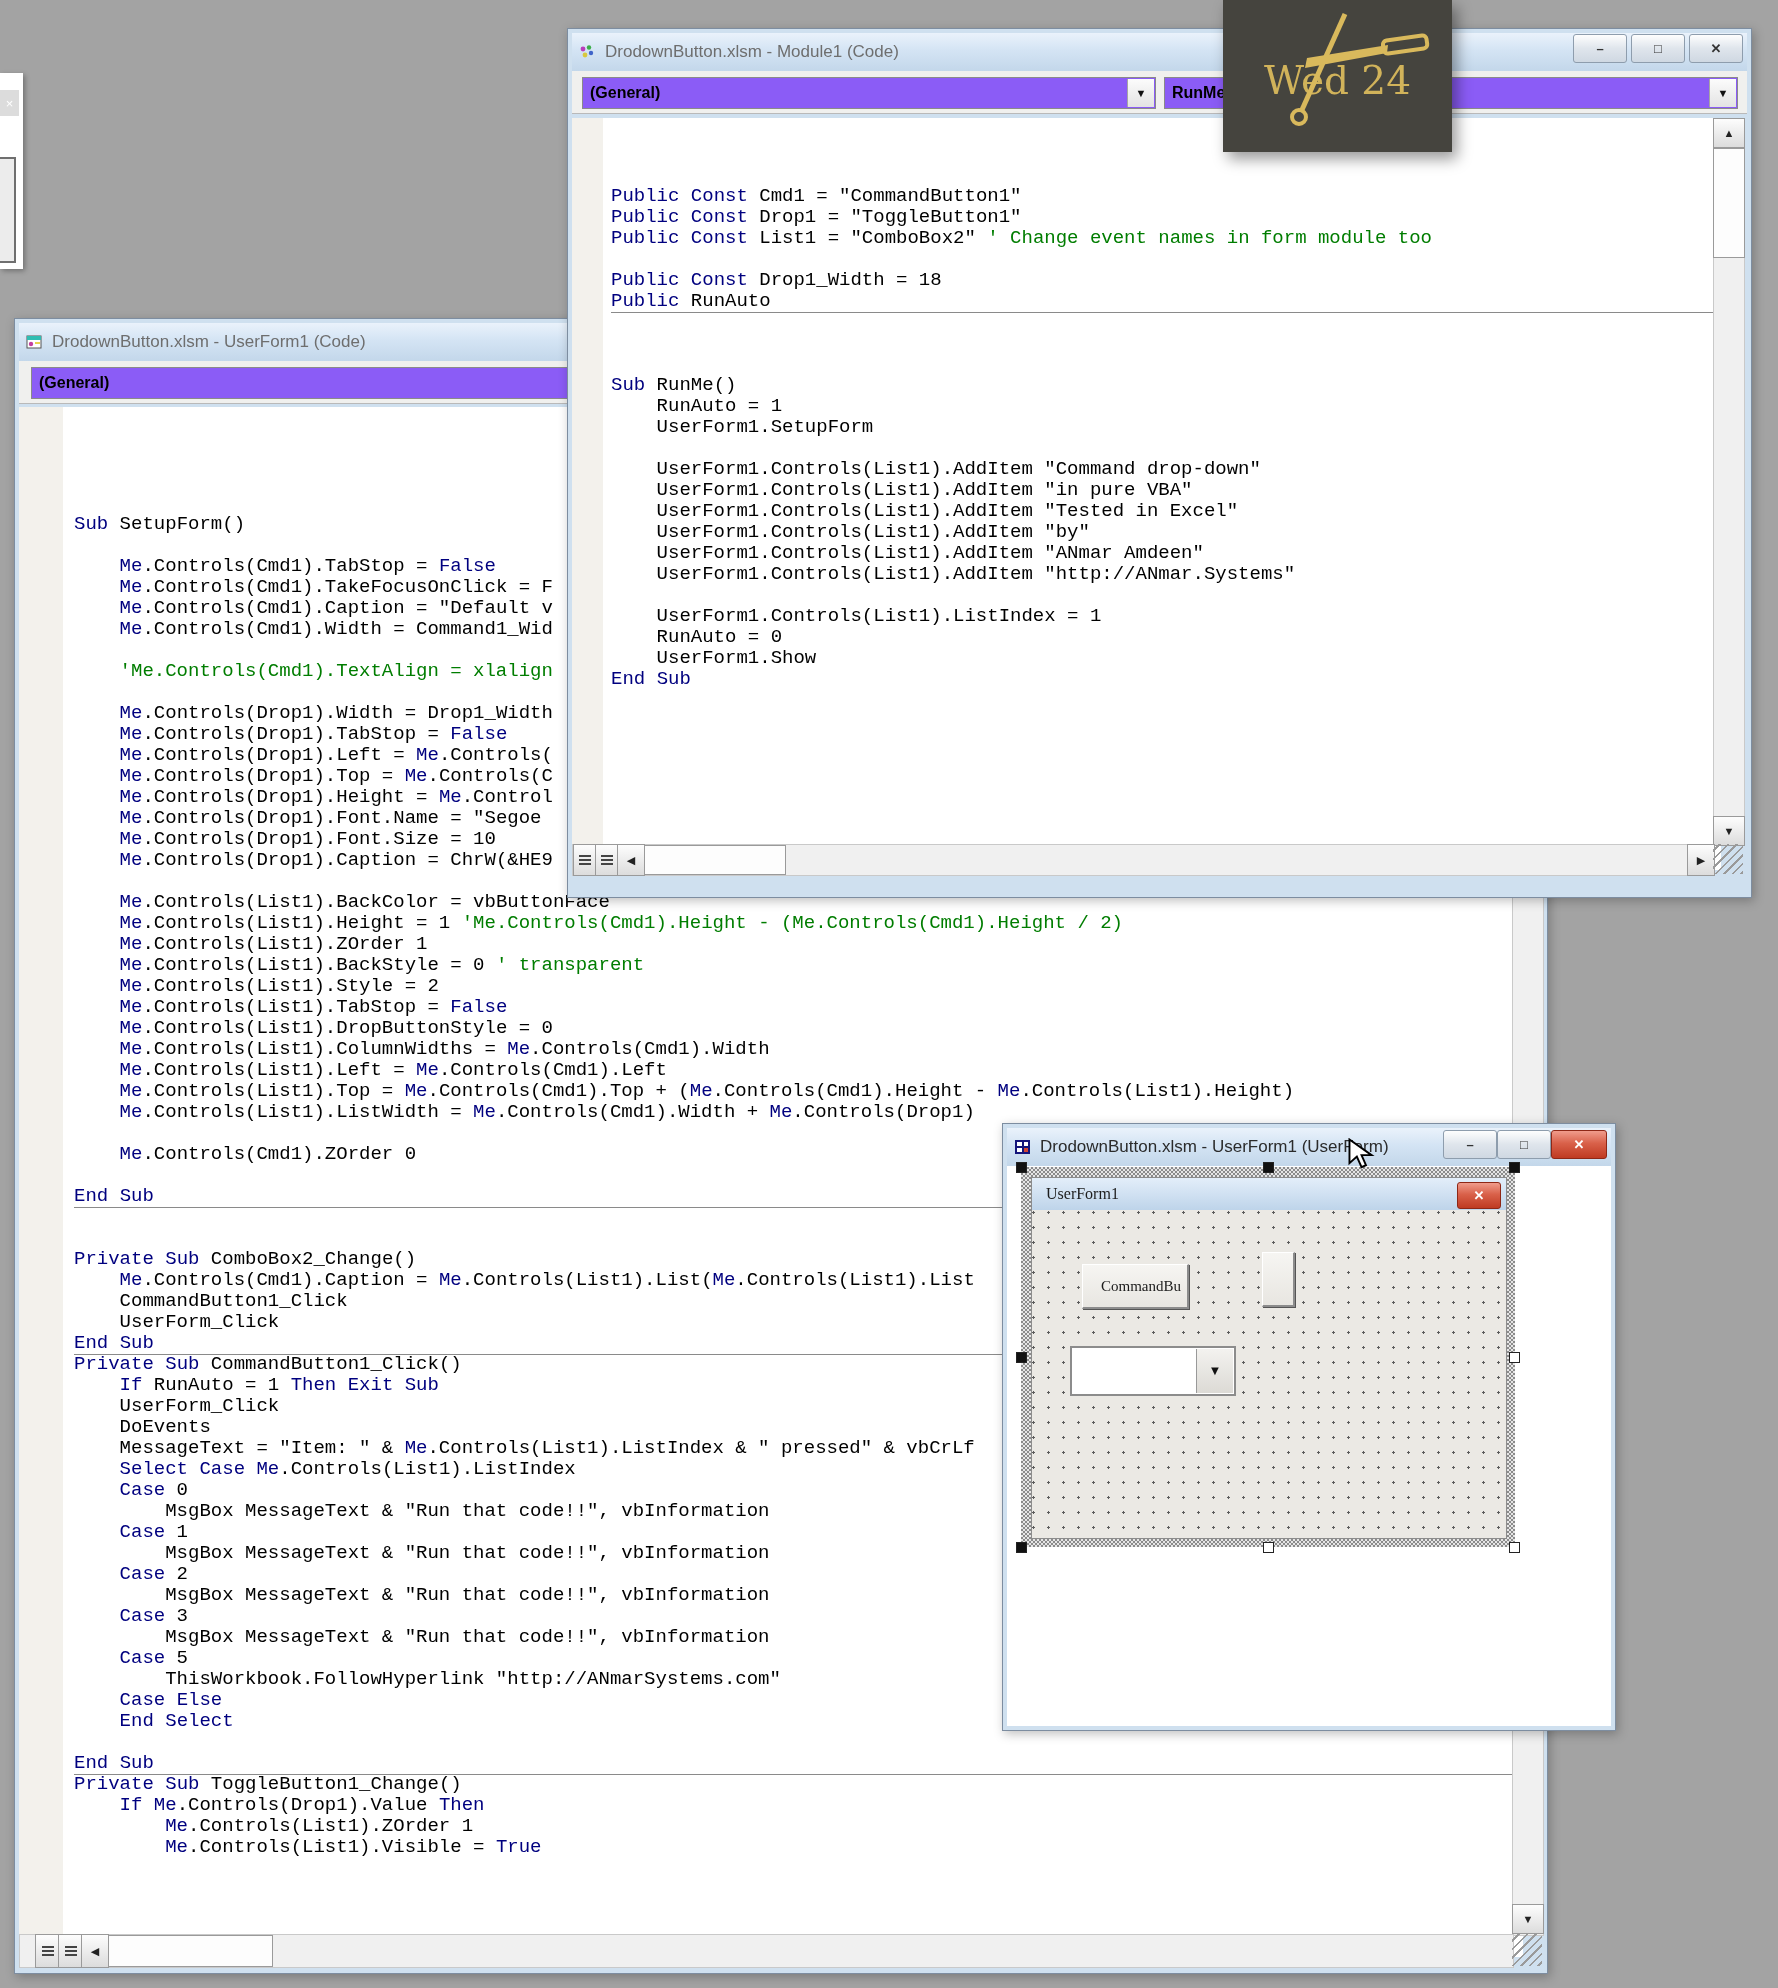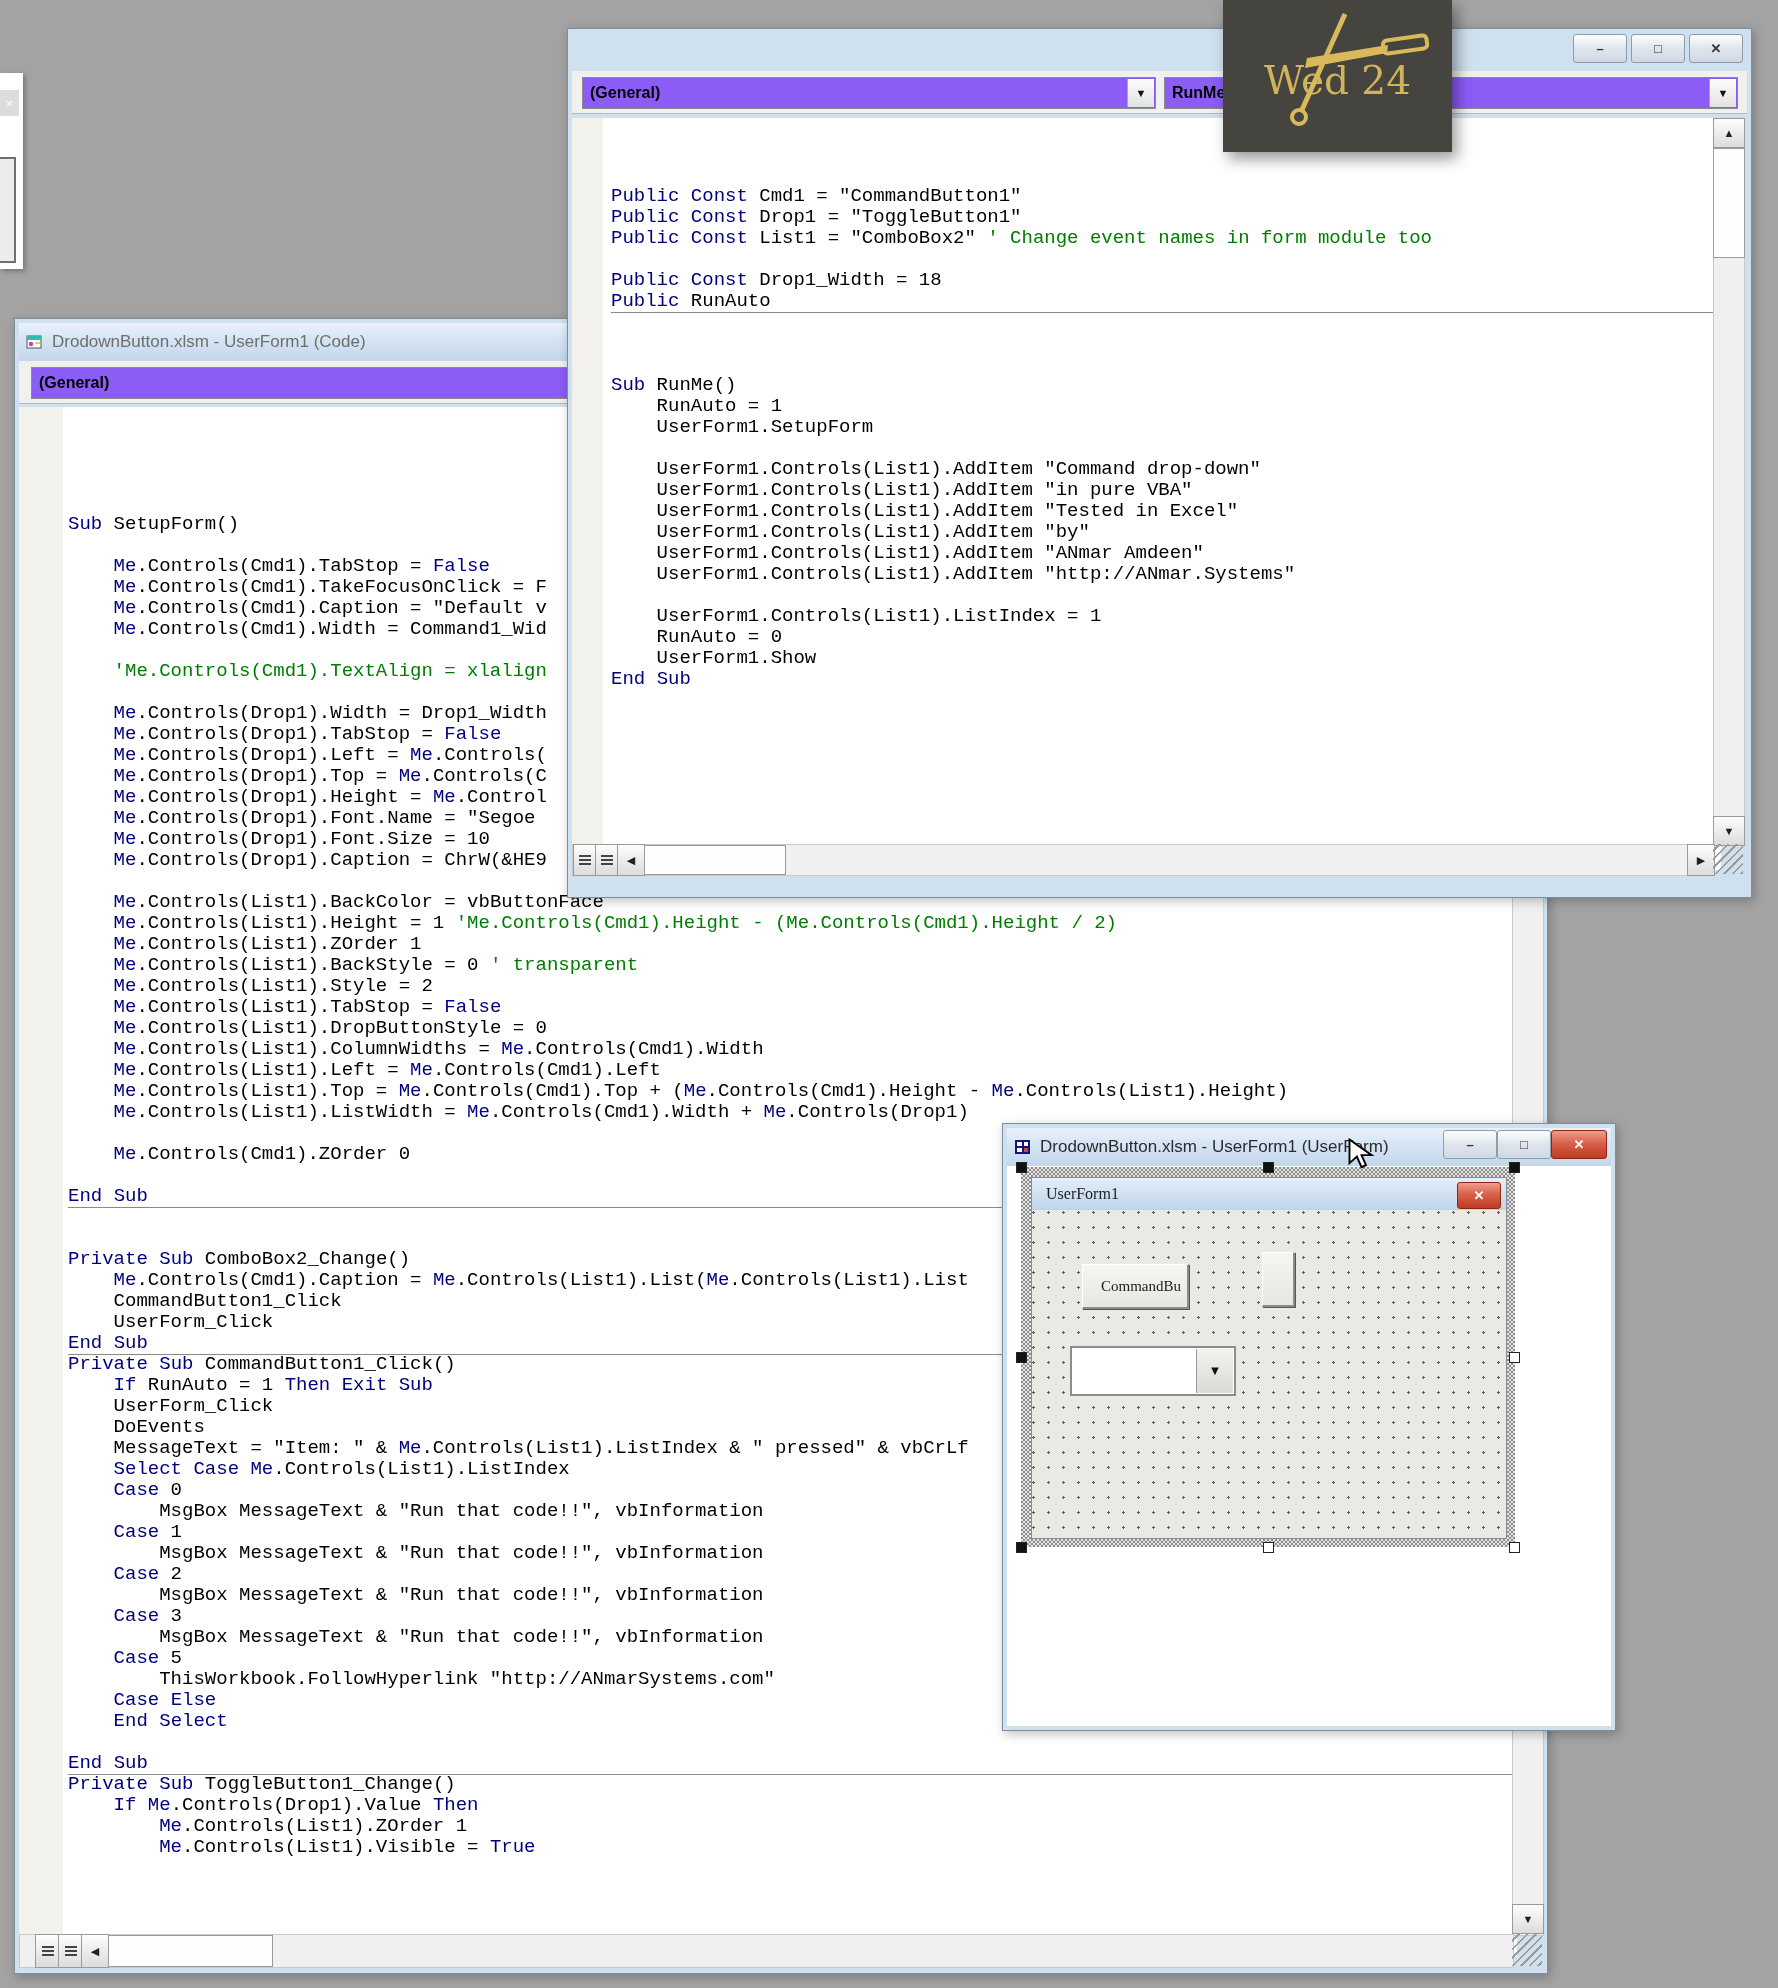--- a/index.html
+++ b/index.html
@@ -104,21 +104,21 @@
     <span class="title-text">DrodownButton.xlsm - UserForm1 (Code)</span>
   </div>
   <div class="combobar" style="top:42px;">
     <div class="combo" style="left:12px;top:6px;width:770px;">
       <span class="combo-text">(General)</span>
       <span class="combo-arrow">▼</span>
     </div>
   </div>
 
   <div class="code-margin" style="left:4px;top:88px;width:44px;height:1527px;"></div>
-  <div class="code-content" style="left:48px;top:88px;width:1449px;height:1527px;padding:23px 0 0 5px;" id="uf-code">
+  <div class="code-content" style="left:48px;top:88px;width:1449px;height:1527px;padding:23px 0 0 11px;" id="uf-code">
       <div class="cl">&nbsp;</div>
       <div class="cl">&nbsp;</div>
       <div class="cl">&nbsp;</div>
       <div class="cl">&nbsp;</div>
       <div class="cl"><span class="kw">Sub</span> SetupForm()</div>
       <div class="cl">&nbsp;</div>
       <div class="cl">    <span class="kw">Me</span>.Controls(Cmd1).TabStop = <span class="kw">False</span></div>
       <div class="cl">    <span class="kw">Me</span>.Controls(Cmd1).TakeFocusOnClick = F</div>
       <div class="cl">    <span class="kw">Me</span>.Controls(Cmd1).Caption = "Default v</div>
       <div class="cl">    <span class="kw">Me</span>.Controls(Cmd1).Width = Command1_Wid</div>
@@ -195,20 +195,29 @@
     </div>
   <div class="sb-btn" style="left:43px;top:1615px;width:23px;height:32px;">
       <span class="split-glyph"></span>
     </div>
   <div class="sb-btn" style="left:66px;top:1615px;width:26px;height:32px;">◀</div>
   <div class="sb-thumb" style="left:93px;top:1616px;width:163px;height:30px;"></div>
   <div class="grip" style="left:1497px;top:1615px;width:30px;height:32px;"></div>
 </div>
 
 <div class="win" style="left:567px;top:28px;width:1183px;height:868px;">
+  <div class="titlebar">
+    <svg class="icon16" viewBox="0 0 18 16">
+      <circle cx="4" cy="5" r="2.4" fill="#b93dbb"></circle>
+      <circle cx="10" cy="3.5" r="2.2" fill="#3dae49"></circle>
+      <circle cx="6" cy="11" r="2.4" fill="#d8c83e"></circle>
+      <circle cx="12" cy="9" r="2.2" fill="#3f64c9"></circle>
+    </svg>
+    <span class="title-text">DrodownButton.xlsm - Module1 (Code)</span>
+  </div>
   <div class="cap-btn" style="right:124px;">–</div>
   <div class="cap-btn" style="right:66px;">□</div>
   <div class="cap-btn" style="right:8px;">✕</div>
   <div class="combobar" style="top:42px;">
     <div class="combo" style="left:10px;top:6px;width:572px;">
       <span class="combo-text">(General)</span>
       <span class="combo-arrow">▼</span>
     </div>
     <div class="combo" style="left:592px;top:6px;width:572px;">
       <span class="combo-text">RunMe</span>

